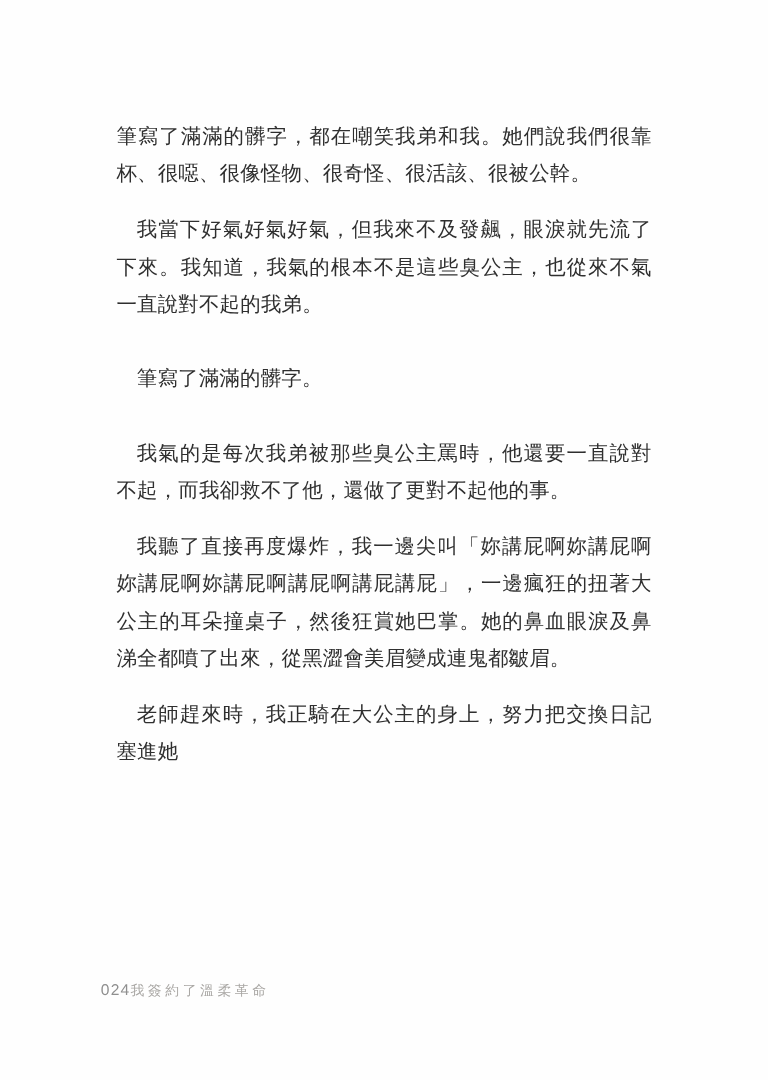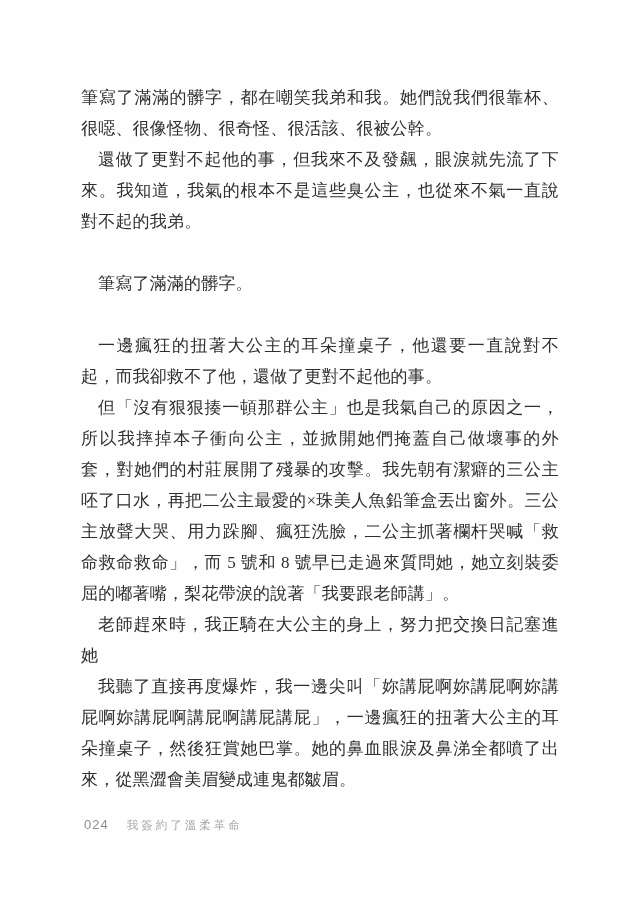--- a/index.html
+++ b/index.html
@@ -25,36 +25,35 @@
     left: 81px;
     width: 478px;
     font-size: 17px;
     line-height: 31px;
     color: #2f2f2f;
     text-align: justify;
     text-justify: inter-ideograph;
     letter-spacing: 0.2px;
   }
   .para {
-    margin: 0;
+    margin: 16px;
     text-indent: 1em;
   }
   .para.no-indent {
     text-indent: 0;
   }
   .para.gap {
     margin-top: 31px; 
   }
   .footer {
     position: absolute;
     left: 84px;
     top: 817px;
     display: flex;
     align-items: baseline;
-    gap: 18px;
   }
   .pagenum {
     font-family: "Liberation Sans", sans-serif;
     font-size: 13px;
     color: #8f8f8f;
     letter-spacing: 1px;
   }
   .running-title {
     font-family: Liberation Mono, monospace;
     font-size: 11.5px;
@@ -62,26 +61,25 @@
     letter-spacing: 3px;
   }
 </style>
 </head>
 <body>
 
 <div class="page">
 
   <main class="bodytext">
     <p class="para no-indent">筆寫了滿滿的髒字，都在嘲笑我弟和我。她們說我們很靠杯、很噁、很像怪物、很奇怪、很活該、很被公幹。</p>
-    <p class="para">還做了更對不起他的事，但我來不及發飆，眼淚就先流了下來。我知道，我氣的根本不是這些臭公主，也從來不氣一直說對不起的我弟。</p>
+    <p class="para">我當下好氣好氣好氣，但我來不及發飆，眼淚就先流了下來。我知道，我氣的根本不是這些臭公主，也從來不氣一直說對不起的我弟。</p>
     <p class="para gap">筆寫了滿滿的髒字。</p>
-    <p class="para gap">一邊瘋狂的扭著大公主的耳朵撞桌子，他還要一直說對不起，而我卻救不了他，還做了更對不起他的事。</p>
-    <p class="para">但「沒有狠狠揍一頓那群公主」也是我氣自己的原因之一，所以我摔掉本子衝向公主，並掀開她們掩蓋自己做壞事的外套，對她們的村莊展開了殘暴的攻擊。我先朝有潔癖的三公主呸了口水，再把二公主最愛的×珠美人魚鉛筆盒丟出窗外。三公主放聲大哭、用力跺腳、瘋狂洗臉，二公主抓著欄杆哭喊「救命救命救命」，而 5 號和 8 號早已走過來質問她，她立刻裝委屈的嘟著嘴，梨花帶淚的說著「我要跟老師講」。</p>
+    <p class="para gap">我氣的是每次我弟被那些臭公主罵時，他還要一直說對不起，而我卻救不了他，還做了更對不起他的事。</p>
+    <p class="para">我聽了直接再度爆炸，我一邊尖叫「妳講屁啊妳講屁啊妳講屁啊妳講屁啊講屁啊講屁講屁」，一邊瘋狂的扭著大公主的耳朵撞桌子，然後狂賞她巴掌。她的鼻血眼淚及鼻涕全都噴了出來，從黑澀會美眉變成連鬼都皺眉。</p>
     <p class="para">老師趕來時，我正騎在大公主的身上，努力把交換日記塞進她</p>
-    <p class="para">我聽了直接再度爆炸，我一邊尖叫「妳講屁啊妳講屁啊妳講屁啊妳講屁啊講屁啊講屁講屁」，一邊瘋狂的扭著大公主的耳朵撞桌子，然後狂賞她巴掌。她的鼻血眼淚及鼻涕全都噴了出來，從黑澀會美眉變成連鬼都皺眉。</p>
   </main>
 
   <footer class="footer">
     <span class="pagenum">024</span>
     <span class="running-title">我簽約了溫柔革命</span>
   </footer>
 
 </div>
 
 </body></html>

